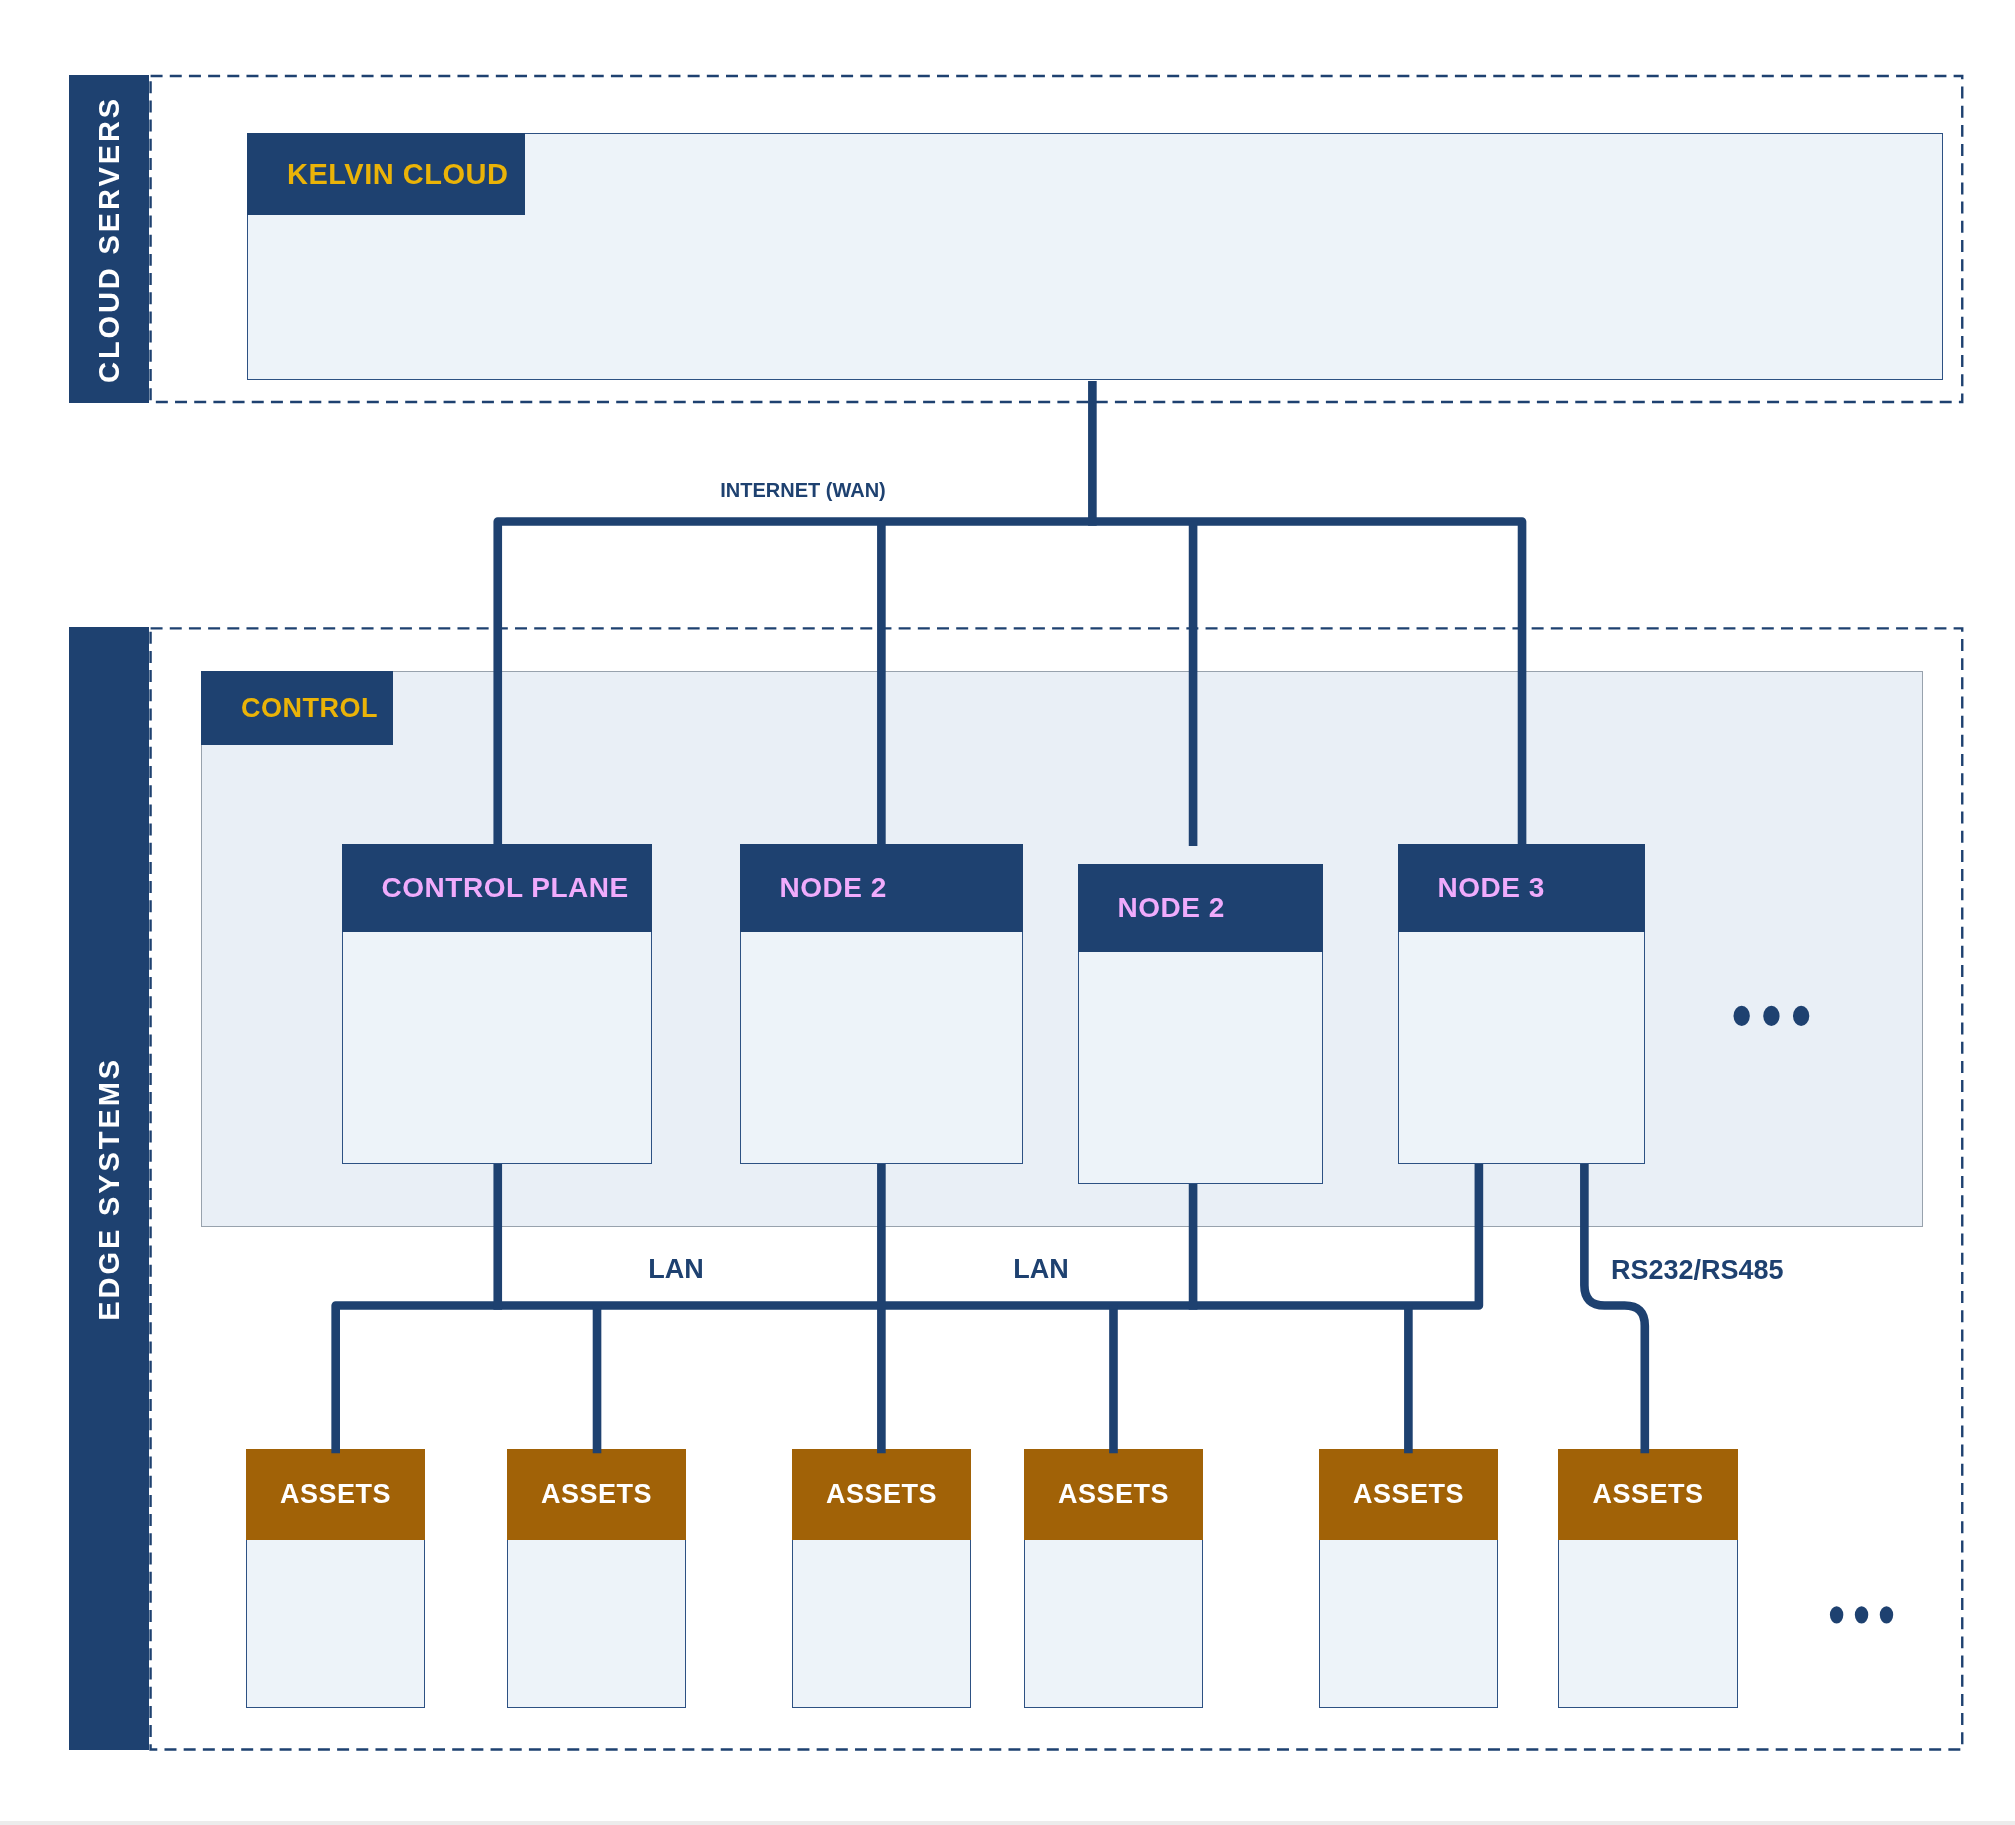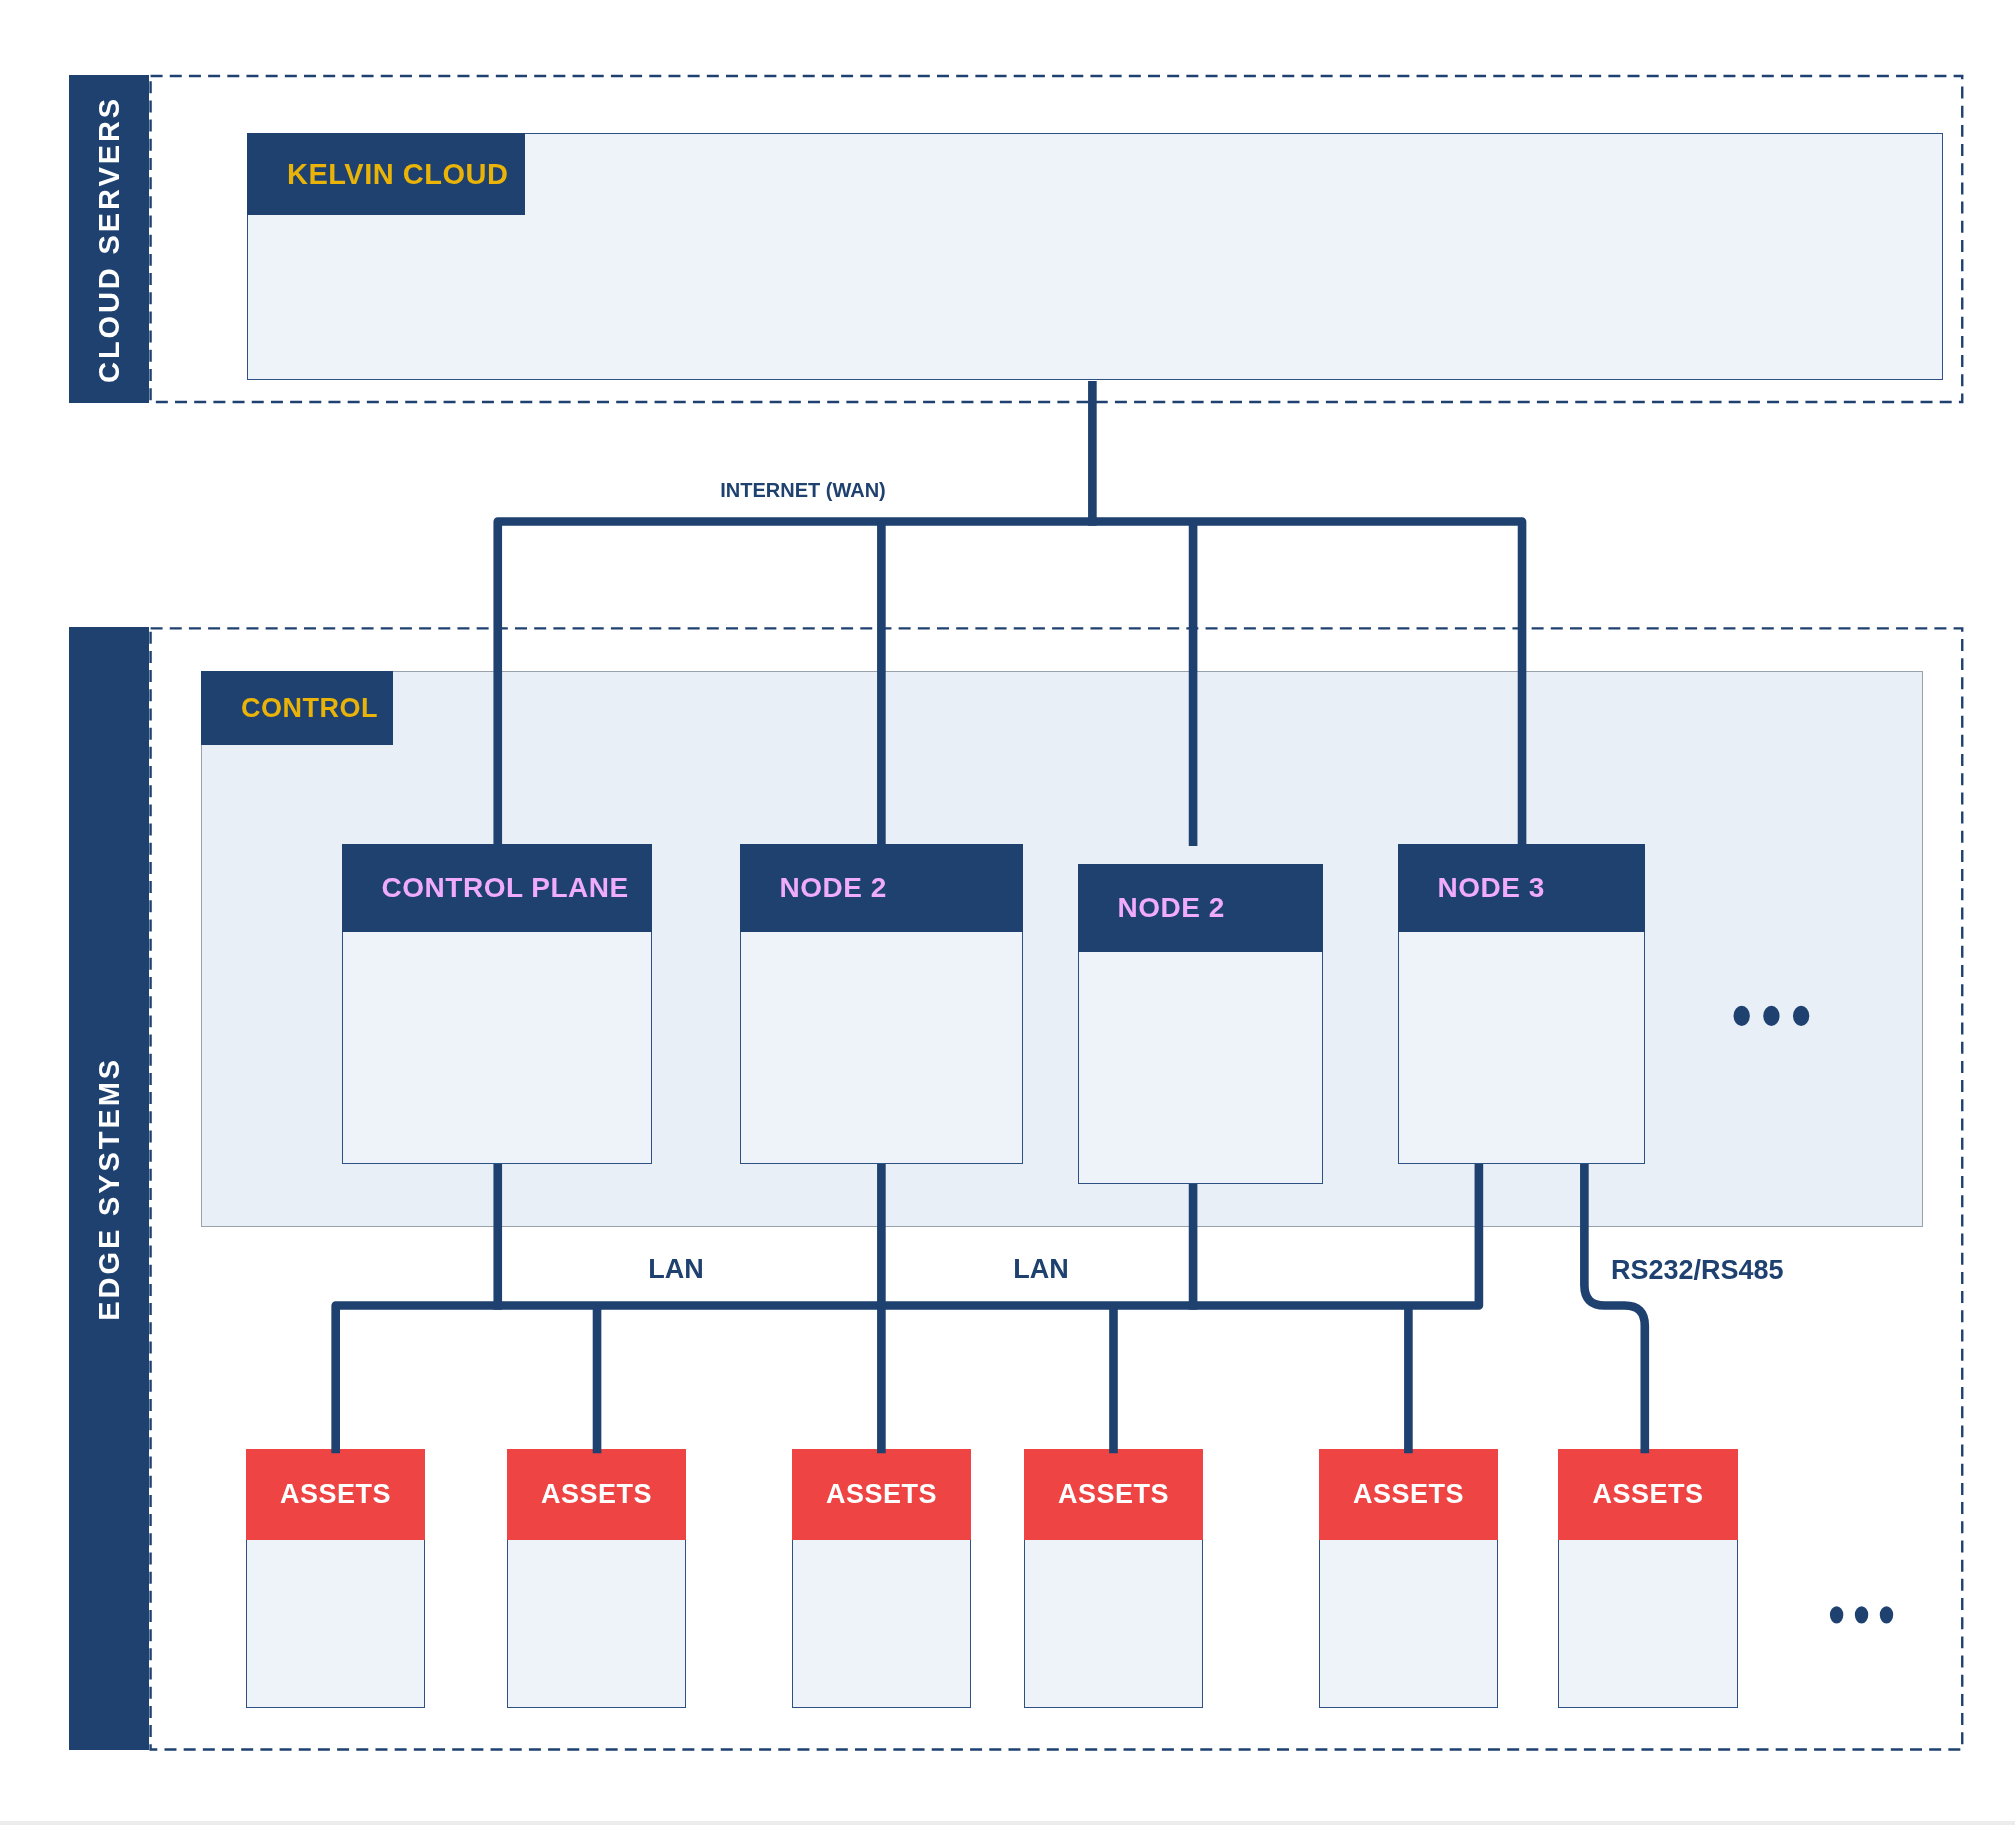--- a/index.html
+++ b/index.html
@@ -73,21 +73,21 @@
 
   
   .assetbox{
     position:absolute;z-index:1;
     background:#edf3f9;
     border:1px solid #2d5183;
     box-sizing:border-box;
   }
   .assetbox .head{
     position:absolute;left:-1px;top:-1px;right:-1px;height:91px;
-    background:#ef4444;
+    background:#a16207;
     color:#ffffff;font-weight:bold;font-size:27px;letter-spacing:0.5px;
     display:flex;align-items:center;justify-content:center;
     box-sizing:border-box;
   }
 
   
   .wirelabel{
     position:absolute;z-index:3;
     color:#1e4170;
     font-weight:bold;

